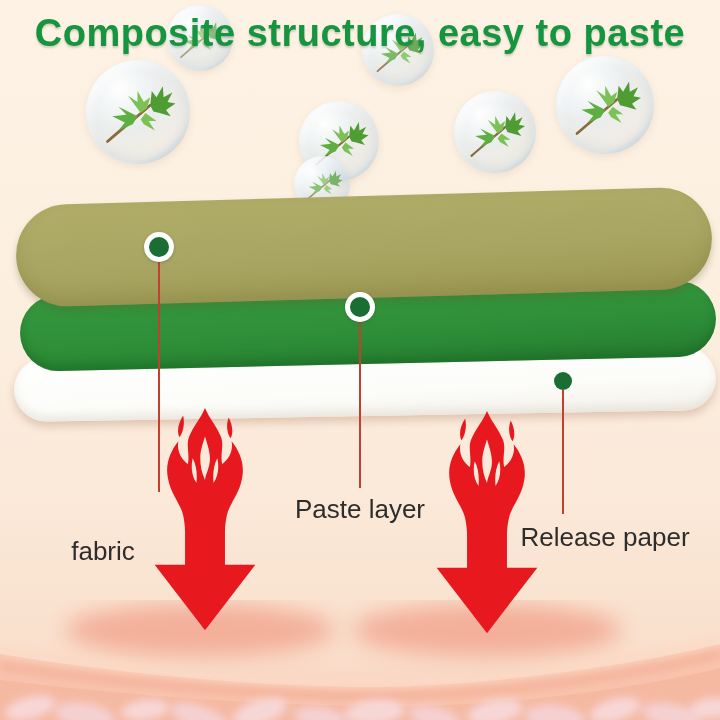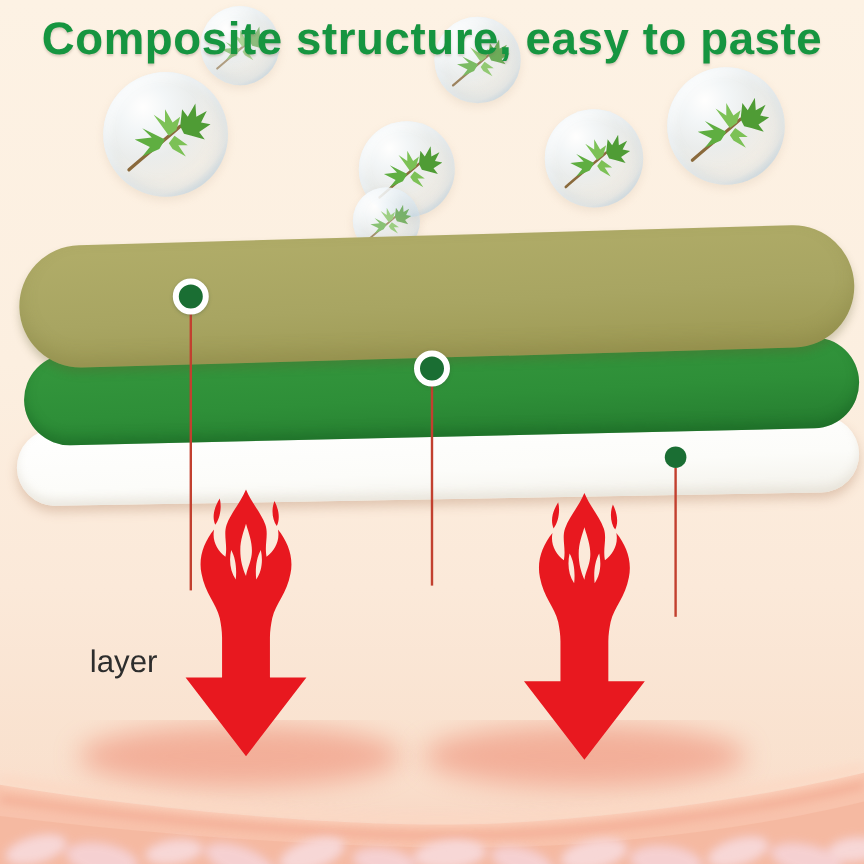--- a/index.html
+++ b/index.html
@@ -177,22 +177,24 @@
   <div class="dot ringed" style="left:144px;top:232px;"></div>
   <div class="dot ringed" style="left:345px;top:292px;"></div>
   <div class="dot plain" style="left:554px;top:372px;"></div>
 
   <div class="leader" style="left:158px;top:257px;height:235px;"></div>
   <div class="leader" style="left:359px;top:317px;height:171px;"></div>
   <div class="leader" style="left:562px;top:390px;height:124px;"></div>
 
   <div class="lbl" style="left:13px;top:500px;width:180px;">
     <br>
-    <span>layer</span>
-  </div>
+    <span>fabric</span>
+  </div>
+  <div class="lbl" style="left:285px;top:492px;width:150px;"><span>Paste layer</span></div>
+  <div class="lbl" style="left:510px;top:520px;width:190px;"><span>Release paper</span></div>
 
   <svg class="flame" style="left:148px;top:404px;" viewBox="0 0 120 240">
     <use href="#flameArrow"></use>
   </svg>
   <svg class="flame" style="left:430px;top:407px;" viewBox="0 0 120 240">
     <use href="#flameArrow"></use>
   </svg>
 
 </div>
 

